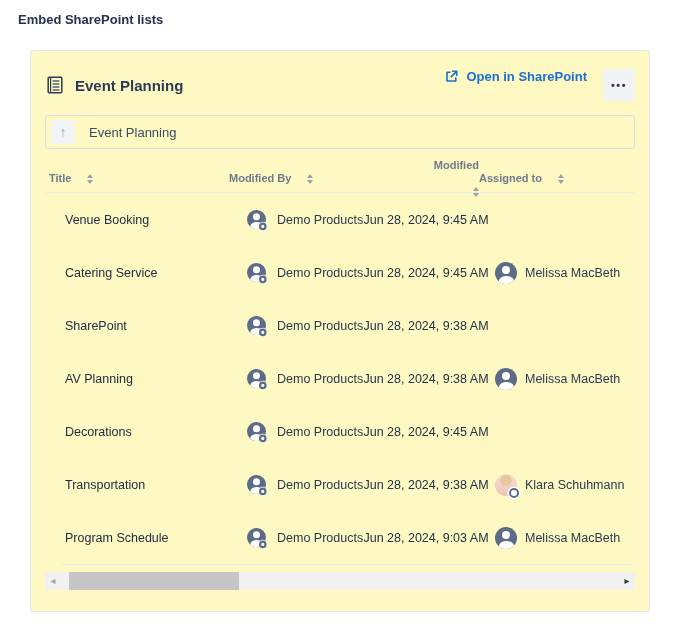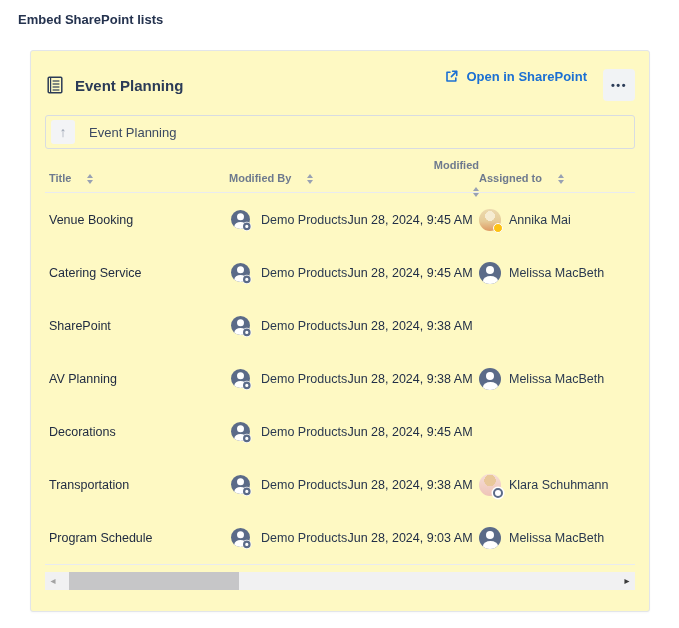--- a/index.html
+++ b/index.html
@@ -40,21 +40,21 @@
   .w-title { width:184px; padding-left:4px; }
   .w-modby { width:112px; }
   .w-mod   { width:138px;flex-direction:column; }
   .w-assigned { flex:1; }
   .sorter { display:inline-flex; flex-direction:column; gap:2px; }
   .sorter i { display:block; width:0; height:0; border-left:3.5px solid transparent;
     border-right:3.5px solid transparent; }
   .sorter .s-up  { border-bottom:4px solid #98a1b3; }
   .sorter .s-dn  { border-top:4px solid #98a1b3; }
 
-  .rows { border-bottom:1px solid #e9ebef; }
+  .rows { border-bottom:1px solid #e9ebef;margin-left:16px; }
   .row { display:flex; align-items:center; height:53px; cursor:pointer; }
   .cell { display:flex; align-items:center; font-size:12.5px; color:#2a3950; }
   .cell.w-title { color:#212c42; }
   .cell.w-mod { color:#222f47; }
   .person-icon { display:inline-flex; width:24px; height:24px; margin-right:8px; flex:none; }
   .name { white-space:nowrap; }
 
   
   .avatar-wrap { position:relative; width:22px; height:22px; margin-right:8px; flex:none; }
   .avatar { display:block; width:22px; height:22px; border-radius:50%;
@@ -180,27 +180,20 @@
               <circle cx="11.5" cy="11.5" r="9.5" fill="#5b6b88"></circle>
               <circle cx="11.5" cy="8.8" r="3.5" fill="#fff"></circle>
               <ellipse cx="11.5" cy="18.6" rx="6.2" ry="4.6" fill="#fff" clip-path="url(#pc0)"></ellipse>
               <circle cx="17.8" cy="18.4" r="4.6" fill="#fff"></circle>
               <circle cx="17.8" cy="18.4" r="2.7" fill="none" stroke="#5b6b88" stroke-width="2.2"></circle>
             </svg>
         </span>
         <span class="name">Demo Products</span>
       </span>
       <span class="cell w-mod">Jun 28, 2024, 9:45 AM</span>
-      <span class="cell w-assigned">
-        <span class="avatar-wrap">
-          <span class="avatar" data-variant="photo-blonde"></span>
-          <span class="badge" data-badge="yellow"></span>
-        </span>
-        <span class="name">Annika Mai</span>
-      </span>
     </div>
 
     <div class="row">
       <span class="cell w-title">Catering Service</span>
       <span class="cell w-modby">
         <span class="person-icon">
           <svg width="24" height="24" viewBox="0 0 24 24">
               <defs>
                 <clipPath id="pc1">
                   <circle cx="11.5" cy="11.5" r="9.5"></circle>

